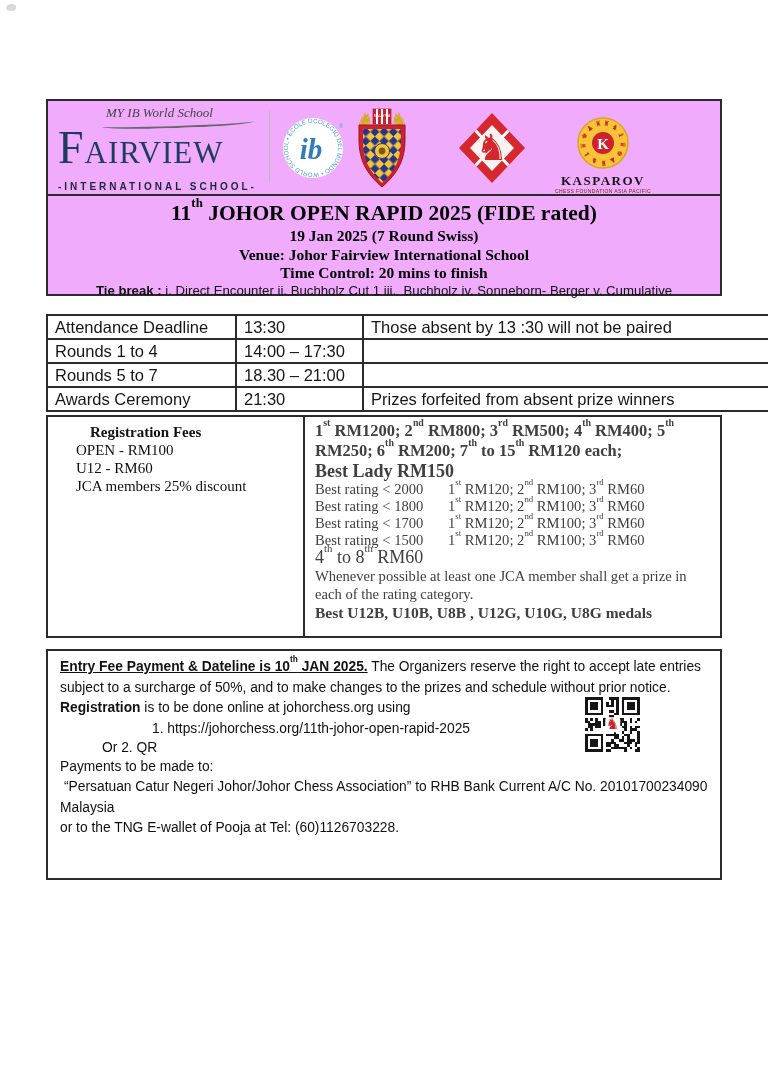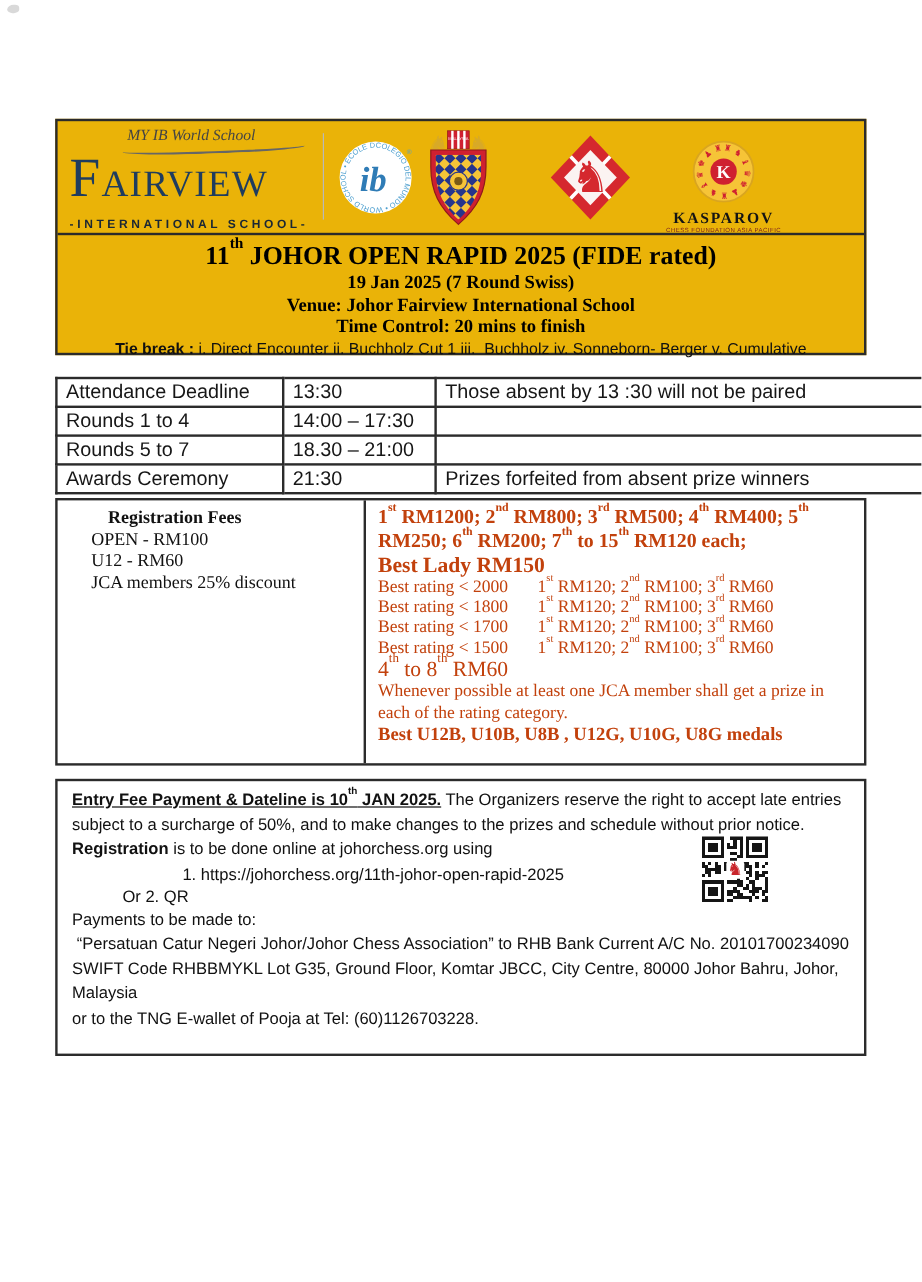--- a/index.html
+++ b/index.html
@@ -3,21 +3,21 @@
 <meta charset="utf-8">
 <style>
   html,body{margin:0;padding:0;background:#ffffff;}
   .page{position:relative;width:768px;height:1068px;background:#fff;overflow:hidden;
         font-family:"Liberation Sans","DejaVu Sans",sans-serif;color:#111;}
   .smudge{position:absolute;left:6px;top:4px;width:10px;height:7px;background:#bfbfbf;
           border-radius:60% 40% 50% 50%;opacity:.6;}
 
   
   .top-box{position:absolute;left:46px;top:99px;width:676px;height:197px;
-           border:2px solid #2b2b2b;box-sizing:border-box;background:#eab308;}
+           border:2px solid #2b2b2b;box-sizing:border-box;background:#f0abfc;}
   .logo-row{position:relative;width:100%;height:95px;border-bottom:2px solid #2b2b2b;box-sizing:border-box;}
 
   
   .fairview{position:absolute;left:10px;top:4px;width:208px;height:86px;}
   .fv-tagline{margin-left:48px;font-family:"Liberation Serif","DejaVu Serif",serif;
               font-style:italic;font-size:13px;color:#444;}
   .fv-swoosh{margin-left:44px;width:152px;height:5px;border-bottom:2px solid #666;
              border-radius:0 0 100% 100%/0 0 8px 8px;transform:rotate(-2deg);}
   .fv-name{font-family:"Liberation Serif","DejaVu Serif",serif;color:#1f3c5e;line-height:40px;
            white-space:nowrap;letter-spacing:1px;margin-top:0px;}
@@ -52,21 +52,21 @@
                overflow:hidden;font-family:"Liberation Sans",sans-serif;}
 
   
   .fees-box{position:absolute;left:46px;top:415px;width:676px;height:223px;
             border:2px solid #2b2b2b;box-sizing:border-box;display:flex;background:#fff;}
   .fees-col{width:257px;border-right:2px solid #2b2b2b;box-sizing:border-box;
             font-family:"Liberation Serif","DejaVu Serif",serif;font-size:15px;
             padding:6px 0 0 28px;line-height:18px;}
   .fees-heading{font-weight:bold;padding-left:14px;}
   .prizes-col{flex:1;font-family:"Liberation Serif","DejaVu Serif",serif;
-              padding:4px 8px 0 10px;color:#c2410c;}
+              padding:4px 8px 0 10px;color:#404040;}
   .prize-main{font-size:16.5px;font-weight:bold;line-height:20px;}
   .prize-lady{font-size:18px;font-weight:bold;line-height:20px;}
   .rating-line{font-size:14.6px;line-height:17px;white-space:pre;}
   .rating-label{display:inline-block;width:133px;}
   .prize-extra{font-size:18px;line-height:17px;}
   .prize-note{font-size:14.6px;line-height:17.5px;margin-top:2px;}
   .prize-medals{font-size:15.5px;font-weight:bold;line-height:19px;}
 
   
   .payment-box{position:absolute;left:46px;top:649px;width:676px;height:231px;
@@ -227,21 +227,20 @@
     </div>
   </div>
 
   <div class="payment-box">
     <p class="pay-par"><span class="bold-underline">Entry Fee Payment &amp; Dateline is 10<sup>th</sup> JAN 2025.</span><span> The Organizers reserve the right to accept late entries subject to a surcharge of 50%, and to make changes to the prizes and schedule without prior notice.</span></p>
     <div class="pay-line"><b>Registration</b><span> is to be done online at johorchess.org using</span></div>
     <div class="pay-line indent-url">1. https://johorchess.org/11th-johor-open-rapid-2025</div>
     <div class="pay-line indent-or">Or 2. QR</div>
     <div class="pay-line">Payments to be made to:</div>
     <div class="pay-line bank-line">“Persatuan Catur Negeri Johor/Johor Chess Association” to RHB Bank Current A/C No. 20101700234090</div>
-    <div class="pay-line">SWIFT Code RHBBMYKL Lot G35, Ground Floor, Komtar JBCC, City Centre, 80000 Johor Bahru, Johor,</div>
     <div class="pay-line">Malaysia</div>
     <div class="pay-line">or to the TNG E-wallet of Pooja at Tel: (60)1126703228.</div>
     <div class="qr"><svg width="55" height="55" viewBox="0 0 21 21" shape-rendering="crispEdges">
           <rect width="21" height="21" fill="#fff"></rect>
           <rect x="9" y="0" width="1" height="1" fill="#151515"></rect>
           <rect x="10" y="0" width="1" height="1" fill="#151515"></rect>
           <rect x="11" y="0" width="1" height="1" fill="#151515"></rect>
           <rect x="12" y="0" width="1" height="1" fill="#151515"></rect>
           <rect x="10" y="1" width="1" height="1" fill="#151515"></rect>
           <rect x="12" y="1" width="1" height="1" fill="#151515"></rect>

